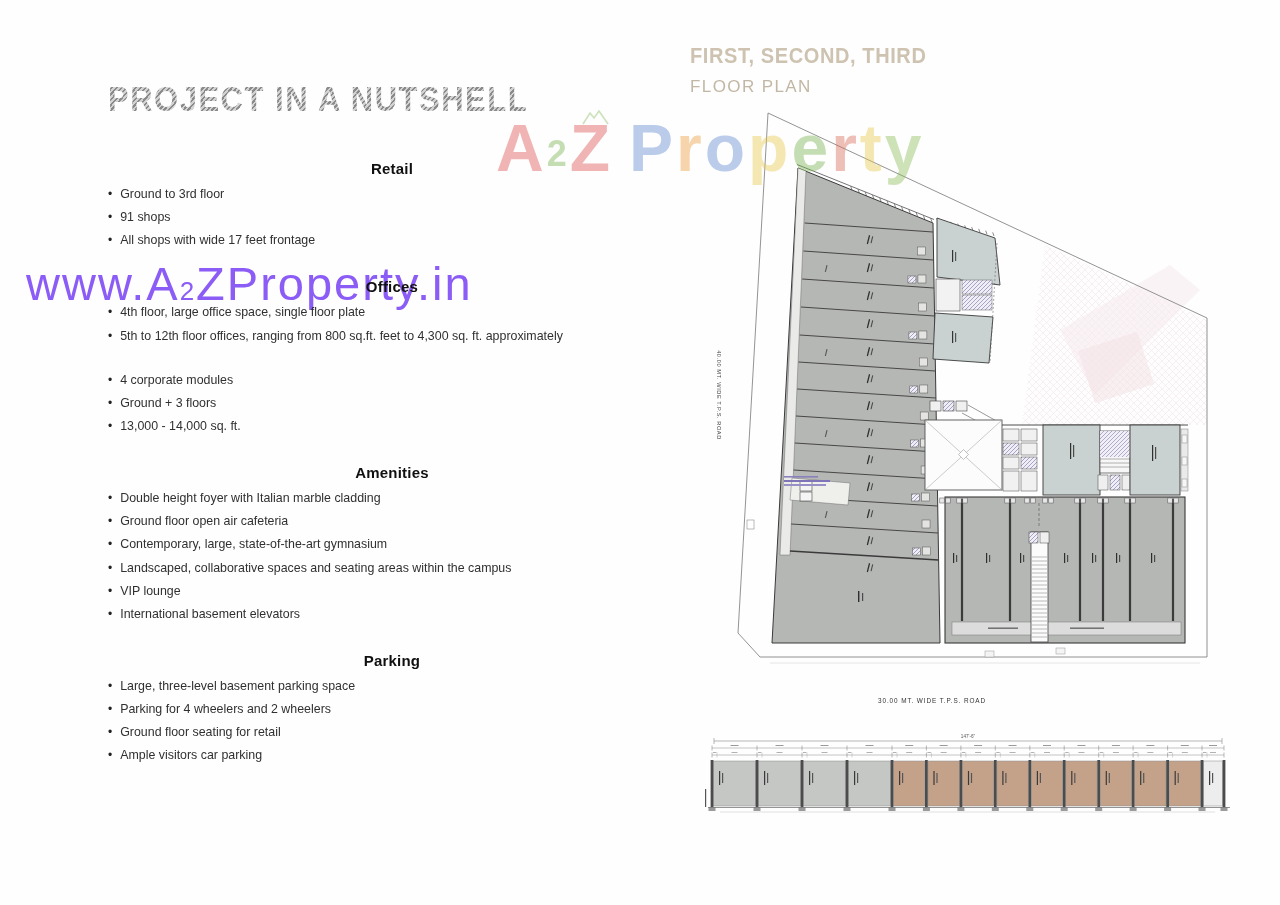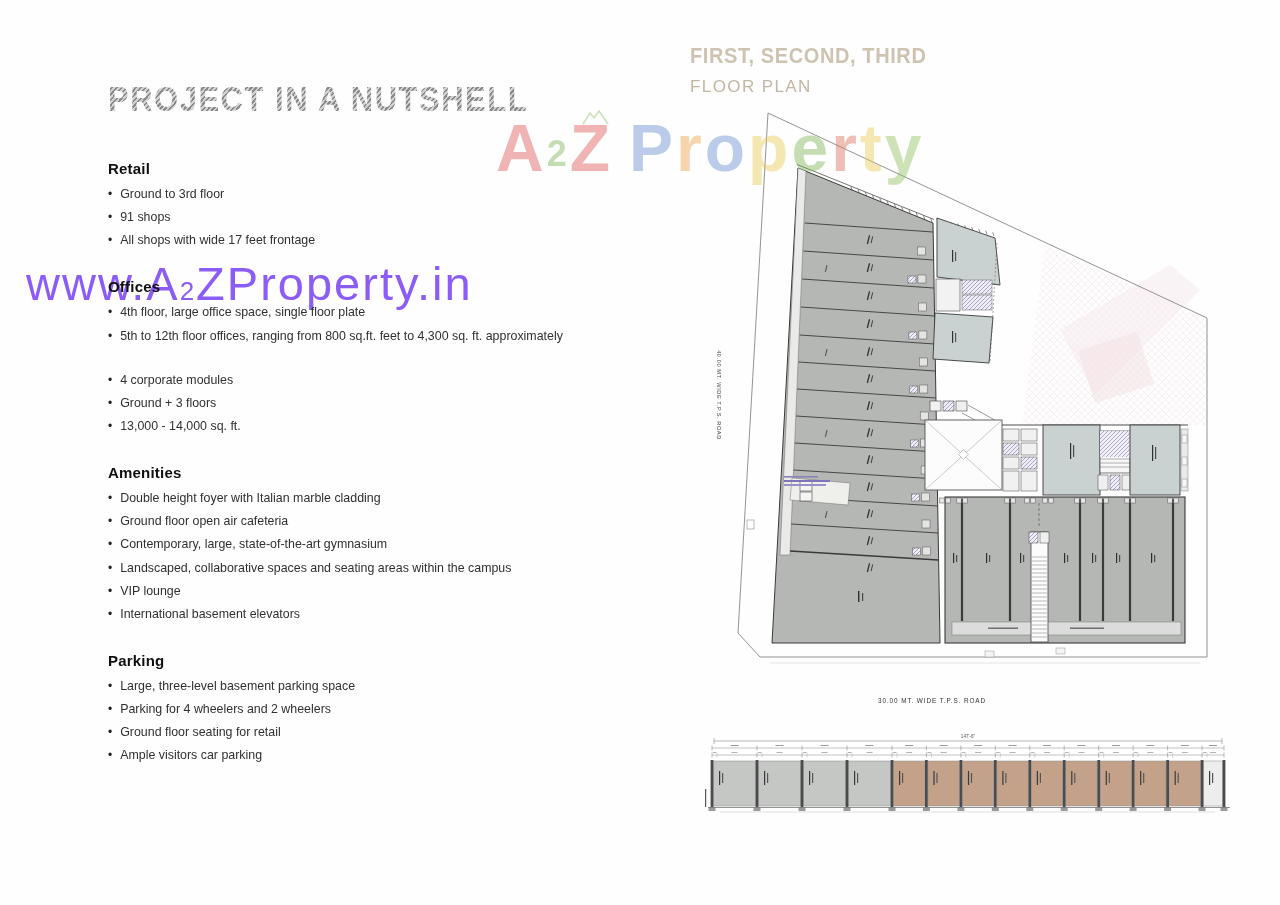--- a/index.html
+++ b/index.html
@@ -12,21 +12,21 @@
   .wm-site .sub2{font-size:26px;}
 
   
   .left-panel{position:absolute;left:108px;top:80px;width:568px;z-index:2;}
   h1.hatched{font-size:31px;font-weight:700;letter-spacing:1.5px;margin:0 0 44px 0;color:#9a9a9a;
              transform:scaleY(1.12);transform-origin:left top;}
   @supports (-webkit-background-clip:text){
     h1.hatched{background:repeating-linear-gradient(135deg,#8a8a8a 0 1.6px,#d2d2d2 1.6px 3.4px);
                -webkit-background-clip:text;background-clip:text;color:transparent;}
   }
-  .sec{margin-bottom:31px;}
+  .sec{margin-bottom:31px;text-align:center;}
   .sec h3{font-size:15px;font-weight:700;color:#101010;margin:0 0 11px 0;letter-spacing:.2px;}
   .sec ul{margin:0;padding:0;list-style:none;}
   .sec li{display:flex;font-size:12.4px;color:#303030;margin:0 0 10.2px 0;line-height:13px;}
   .sec .dot{margin-right:8px;font-size:12px;color:#222;}
 
   
   .plan-header{position:absolute;left:690px;top:44px;z-index:2;}
   .ph-title{font-size:20px;font-weight:700;letter-spacing:.6px;color:#cdc3b0;
             transform:scaleY(1.06);transform-origin:left top;}
   .ph-sub{font-size:17px;letter-spacing:1.4px;color:#c2b7a4;margin-top:10px;}

